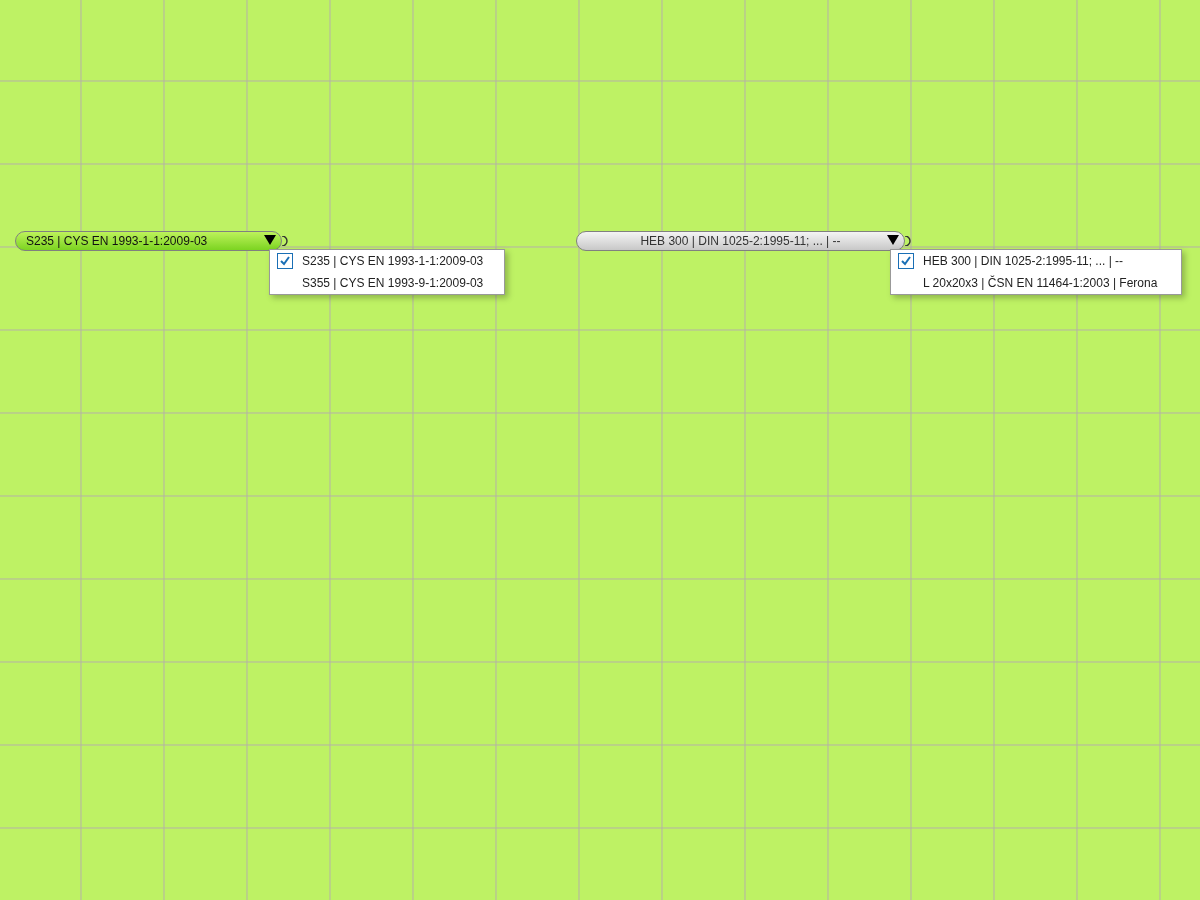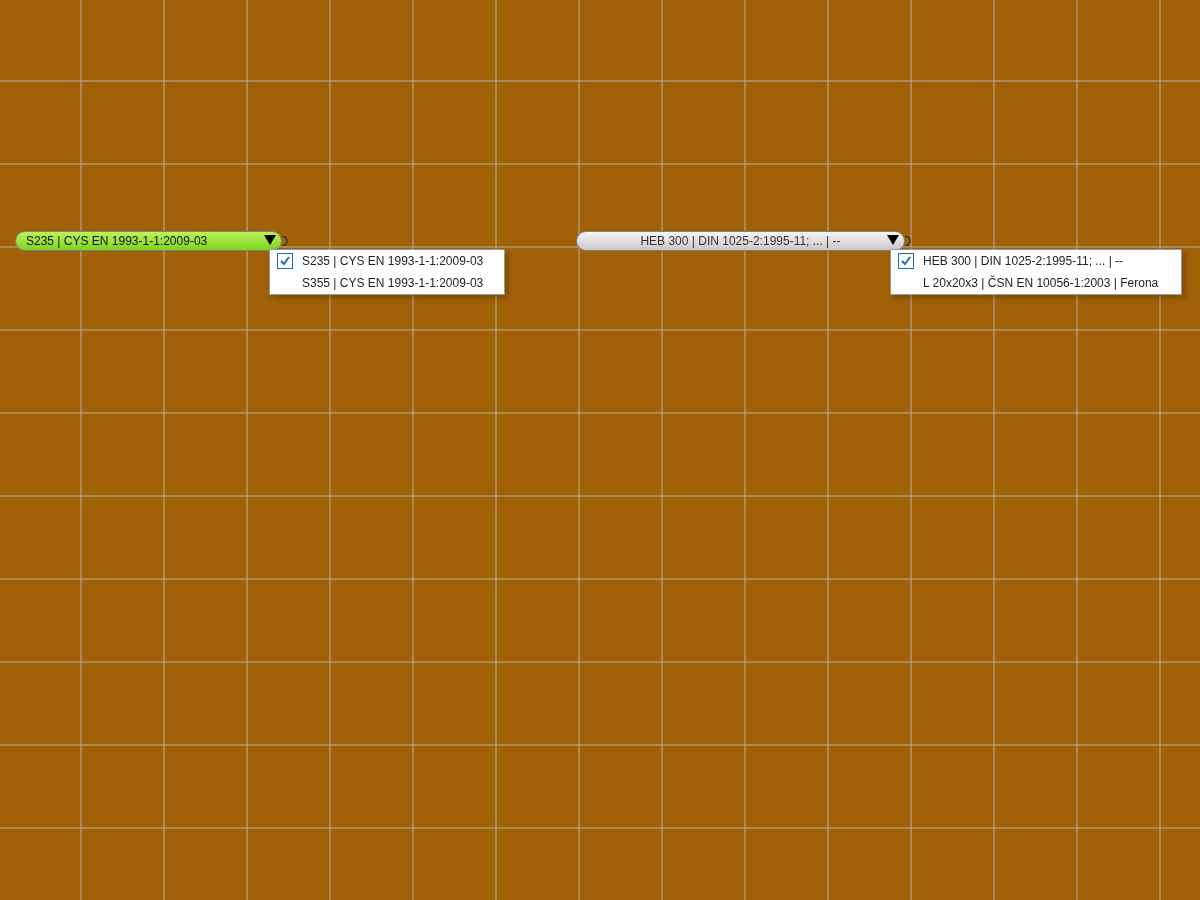--- a/index.html
+++ b/index.html
@@ -1,17 +1,17 @@
 <!DOCTYPE html>
 <html><head>
 <meta charset="utf-8">
 <style>
   html, body { margin:0; padding:0; width:1200px; height:900px; overflow:hidden;
                font-family:"Segoe UI", Arial, sans-serif; }
-  .canvas { position:relative; width:1200px; height:900px; background:#a16207; }
+  .canvas { position:relative; width:1200px; height:900px; background:#bef264; }
   .grid line { stroke:#b5b1a7; stroke-width:1; }
 
   
   .chip { position:absolute; height:20px; border-radius:10px; display:flex;
           align-items:center; padding:0 22px 0 10px; font-size:12px;
           border:1px solid #808080; box-sizing:border-box; user-select:none; }
   .chip.green { background:linear-gradient(#bdf25b,#7cd421); color:#111;
                 top:231px; left:15px; width:267px; }
   .chip.gray  { background:linear-gradient(#f4f4f4,#c8c8c8); color:#333;
                 top:231px; left:576px; width:329px; text-align:center;
@@ -89,21 +89,21 @@
         <span class="tickbox">
             <svg viewBox="0 0 12 12">
               <path d="M2 6 L5 9 L10 2" fill="none" stroke="#1a6fb5" stroke-width="2"></path>
             </svg>
           </span>
       </span>
       <span class="label">S235 | CYS EN 1993-1-1:2009-03</span>
     </div>
     <div class="row">
       <span class="tick"></span>
-      <span class="label">S355 | CYS EN 1993-1-1:2009-03</span>
+      <span class="label">S355 | CYS EN 1993-9-1:2009-03</span>
     </div>
   </div>
 
   
   <div class="chip gray">
     <span>HEB 300 | DIN 1025-2:1995-11; ... | --</span>
     <span class="arrow"></span>
   </div>
   <span class="tail" style="top:236px; left:905px;">
     <svg viewBox="0 0 10 10">
@@ -117,17 +117,17 @@
         <span class="tickbox">
             <svg viewBox="0 0 12 12">
               <path d="M2 6 L5 9 L10 2" fill="none" stroke="#1a6fb5" stroke-width="2"></path>
             </svg>
           </span>
       </span>
       <span class="label">HEB 300 | DIN 1025-2:1995-11; ... | --</span>
     </div>
     <div class="row">
       <span class="tick"></span>
-      <span class="label">L 20x20x3 | ČSN EN 10056-1:2003 | Ferona</span>
+      <span class="label">L 20x20x3 | ČSN EN 11464-1:2003 | Ferona</span>
     </div>
   </div>
 
 </div>
 
 </body></html>

